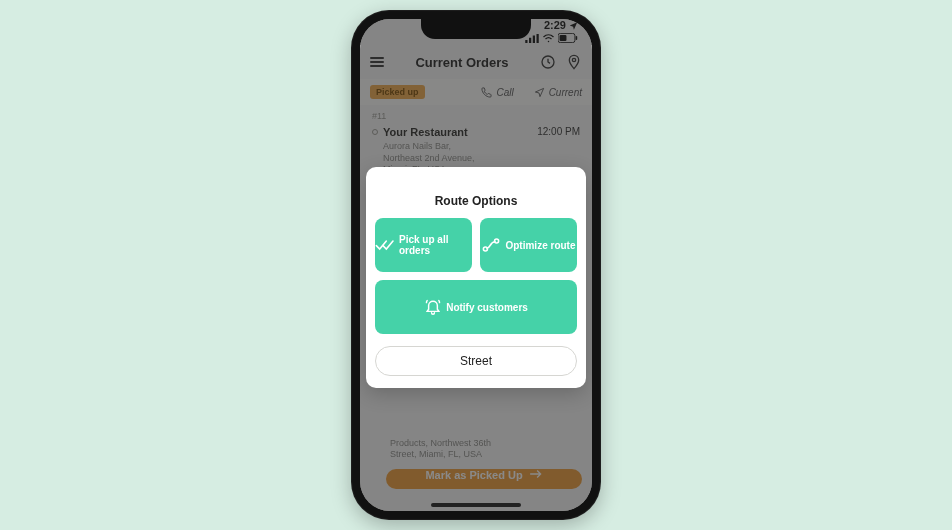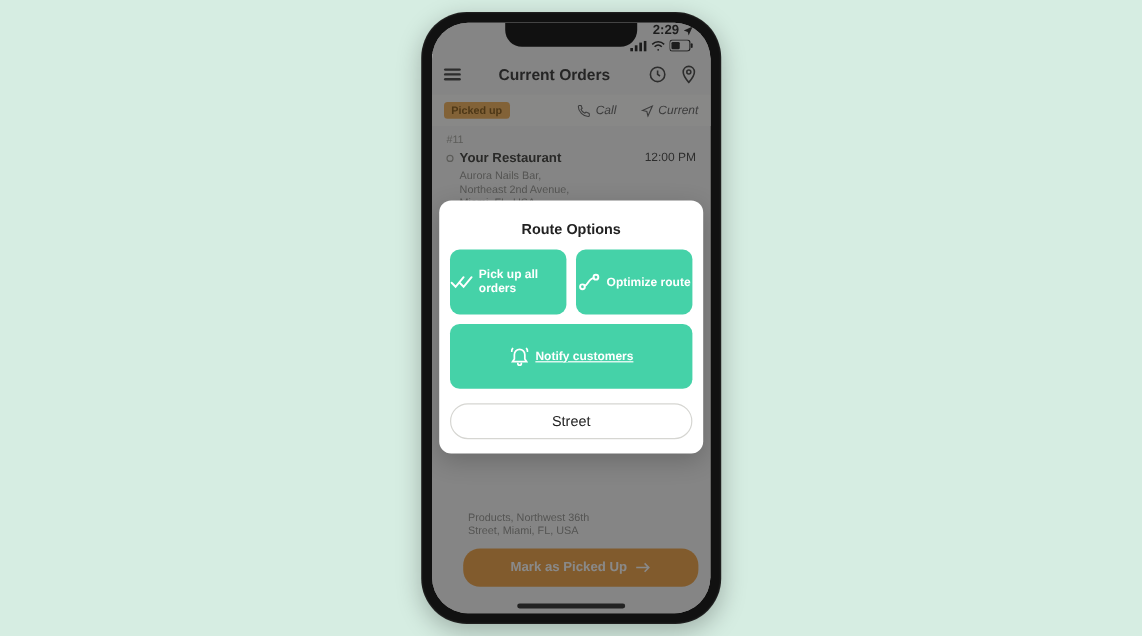--- a/index.html
+++ b/index.html
@@ -121,45 +121,45 @@
     color:#8a8a87;
     line-height:1.3;
     margin-bottom:8px;
     padding-left: 4px;
   }
   .primary-btn {
     background:#ee9a34;
     color:#fff;
     font-size:11px;
     font-weight:600;
-    height:32px;
+    height:20px;
     border-radius:14px;
     display:flex;
-    align-items:center;
+    align-items:flex-start;
     justify-content:center;
     gap:6px;
   }
 
   
   .dim {
     position:absolute;
     inset:0;
     background: rgba(40,40,40,0.55);
     z-index: 10;
   }
 
   
   .modal {
     position:absolute;
     left:6px; right:6px;
     top: 148px;
     background:#fff;
     border-radius:10px;
     z-index: 20;
-    padding: 17px 9px 12px 9px;
+    padding: 27px 9px 12px 9px;
     box-shadow: 0 6px 20px rgba(0,0,0,0.2);
   }
   .modal-title {
     text-align:center;
     font-size:12px;
     font-weight:600;
     color:#222;
     margin-bottom:10px;
   }
   .option-grid {
@@ -174,21 +174,21 @@
     font-size:10px;
     font-weight:600;
     height:54px;
     border-radius:8px;
     display:flex;
     align-items:center;
     justify-content:center;
     gap:4px;
     cursor:pointer;
   }
-  .option-btn.wide { width:100%;text-decoration:underline; }
+  .option-btn.wide { width:100%; }
   .close-btn {
     margin-top:12px;
     height:30px;
     border:1px solid #d6d6d2;
     border-radius:16px;
     display:flex;
     align-items:center;
     justify-content:center;
     font-size:12px;
     color:#222;

